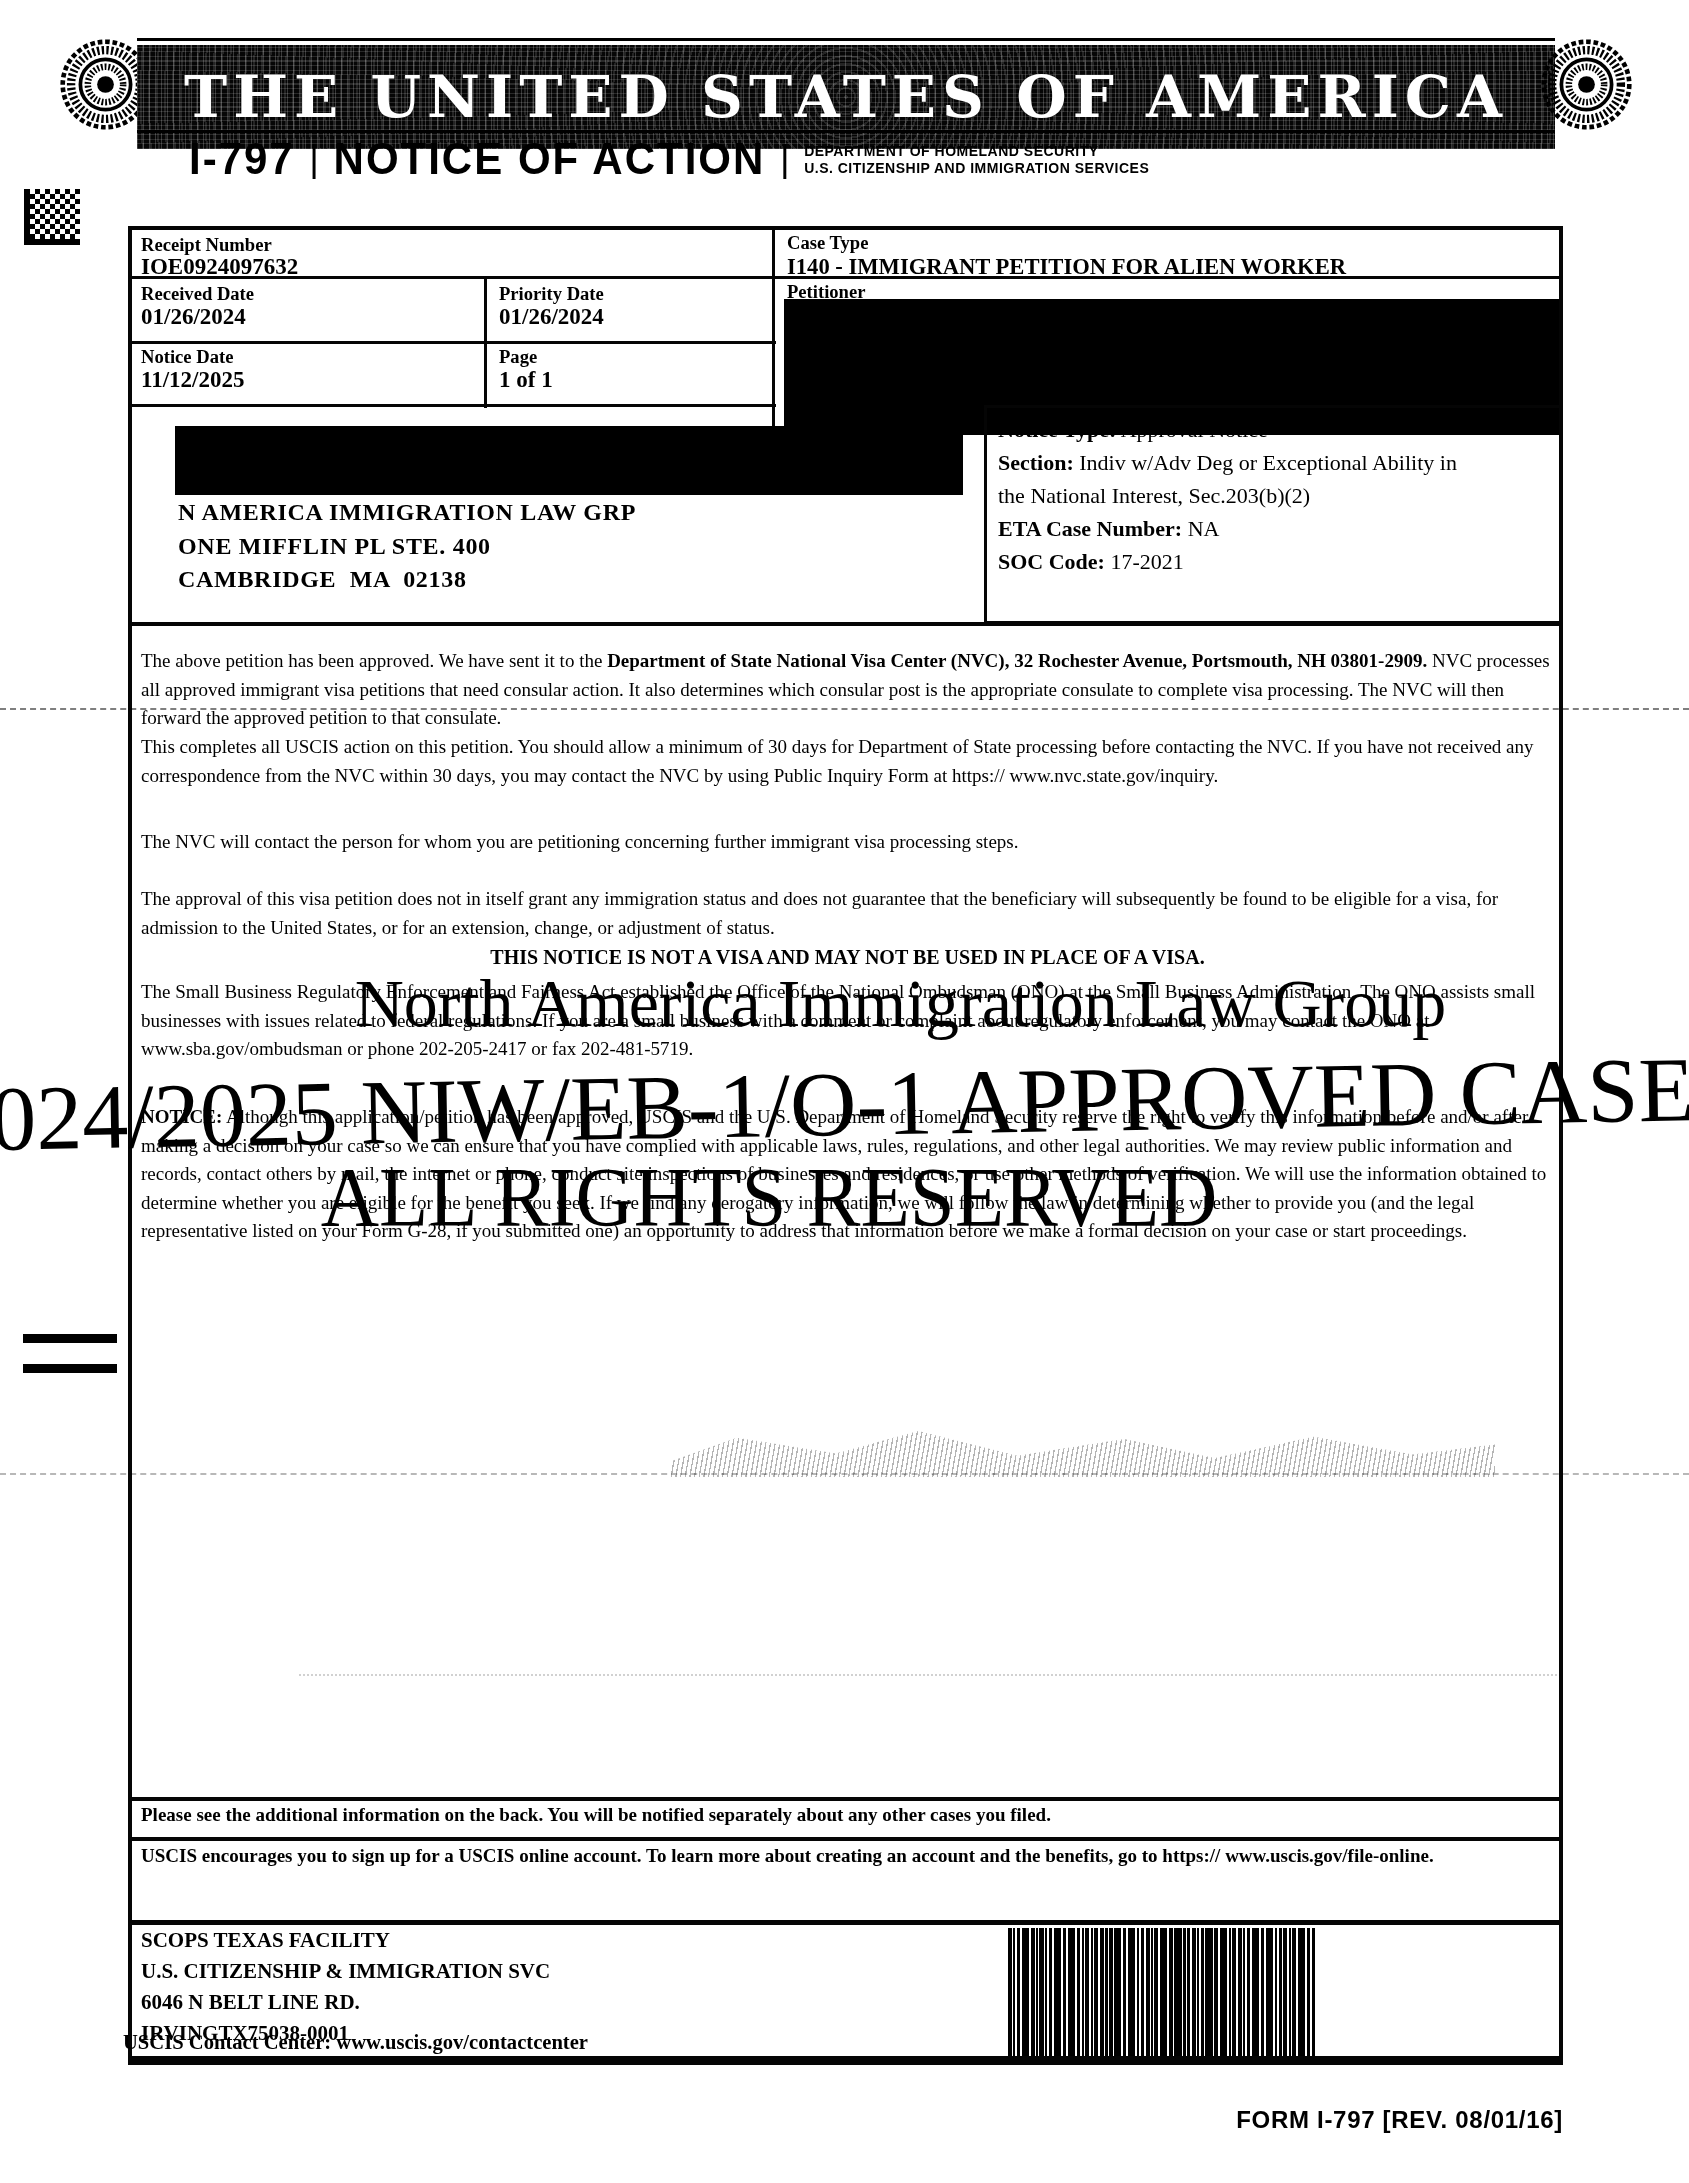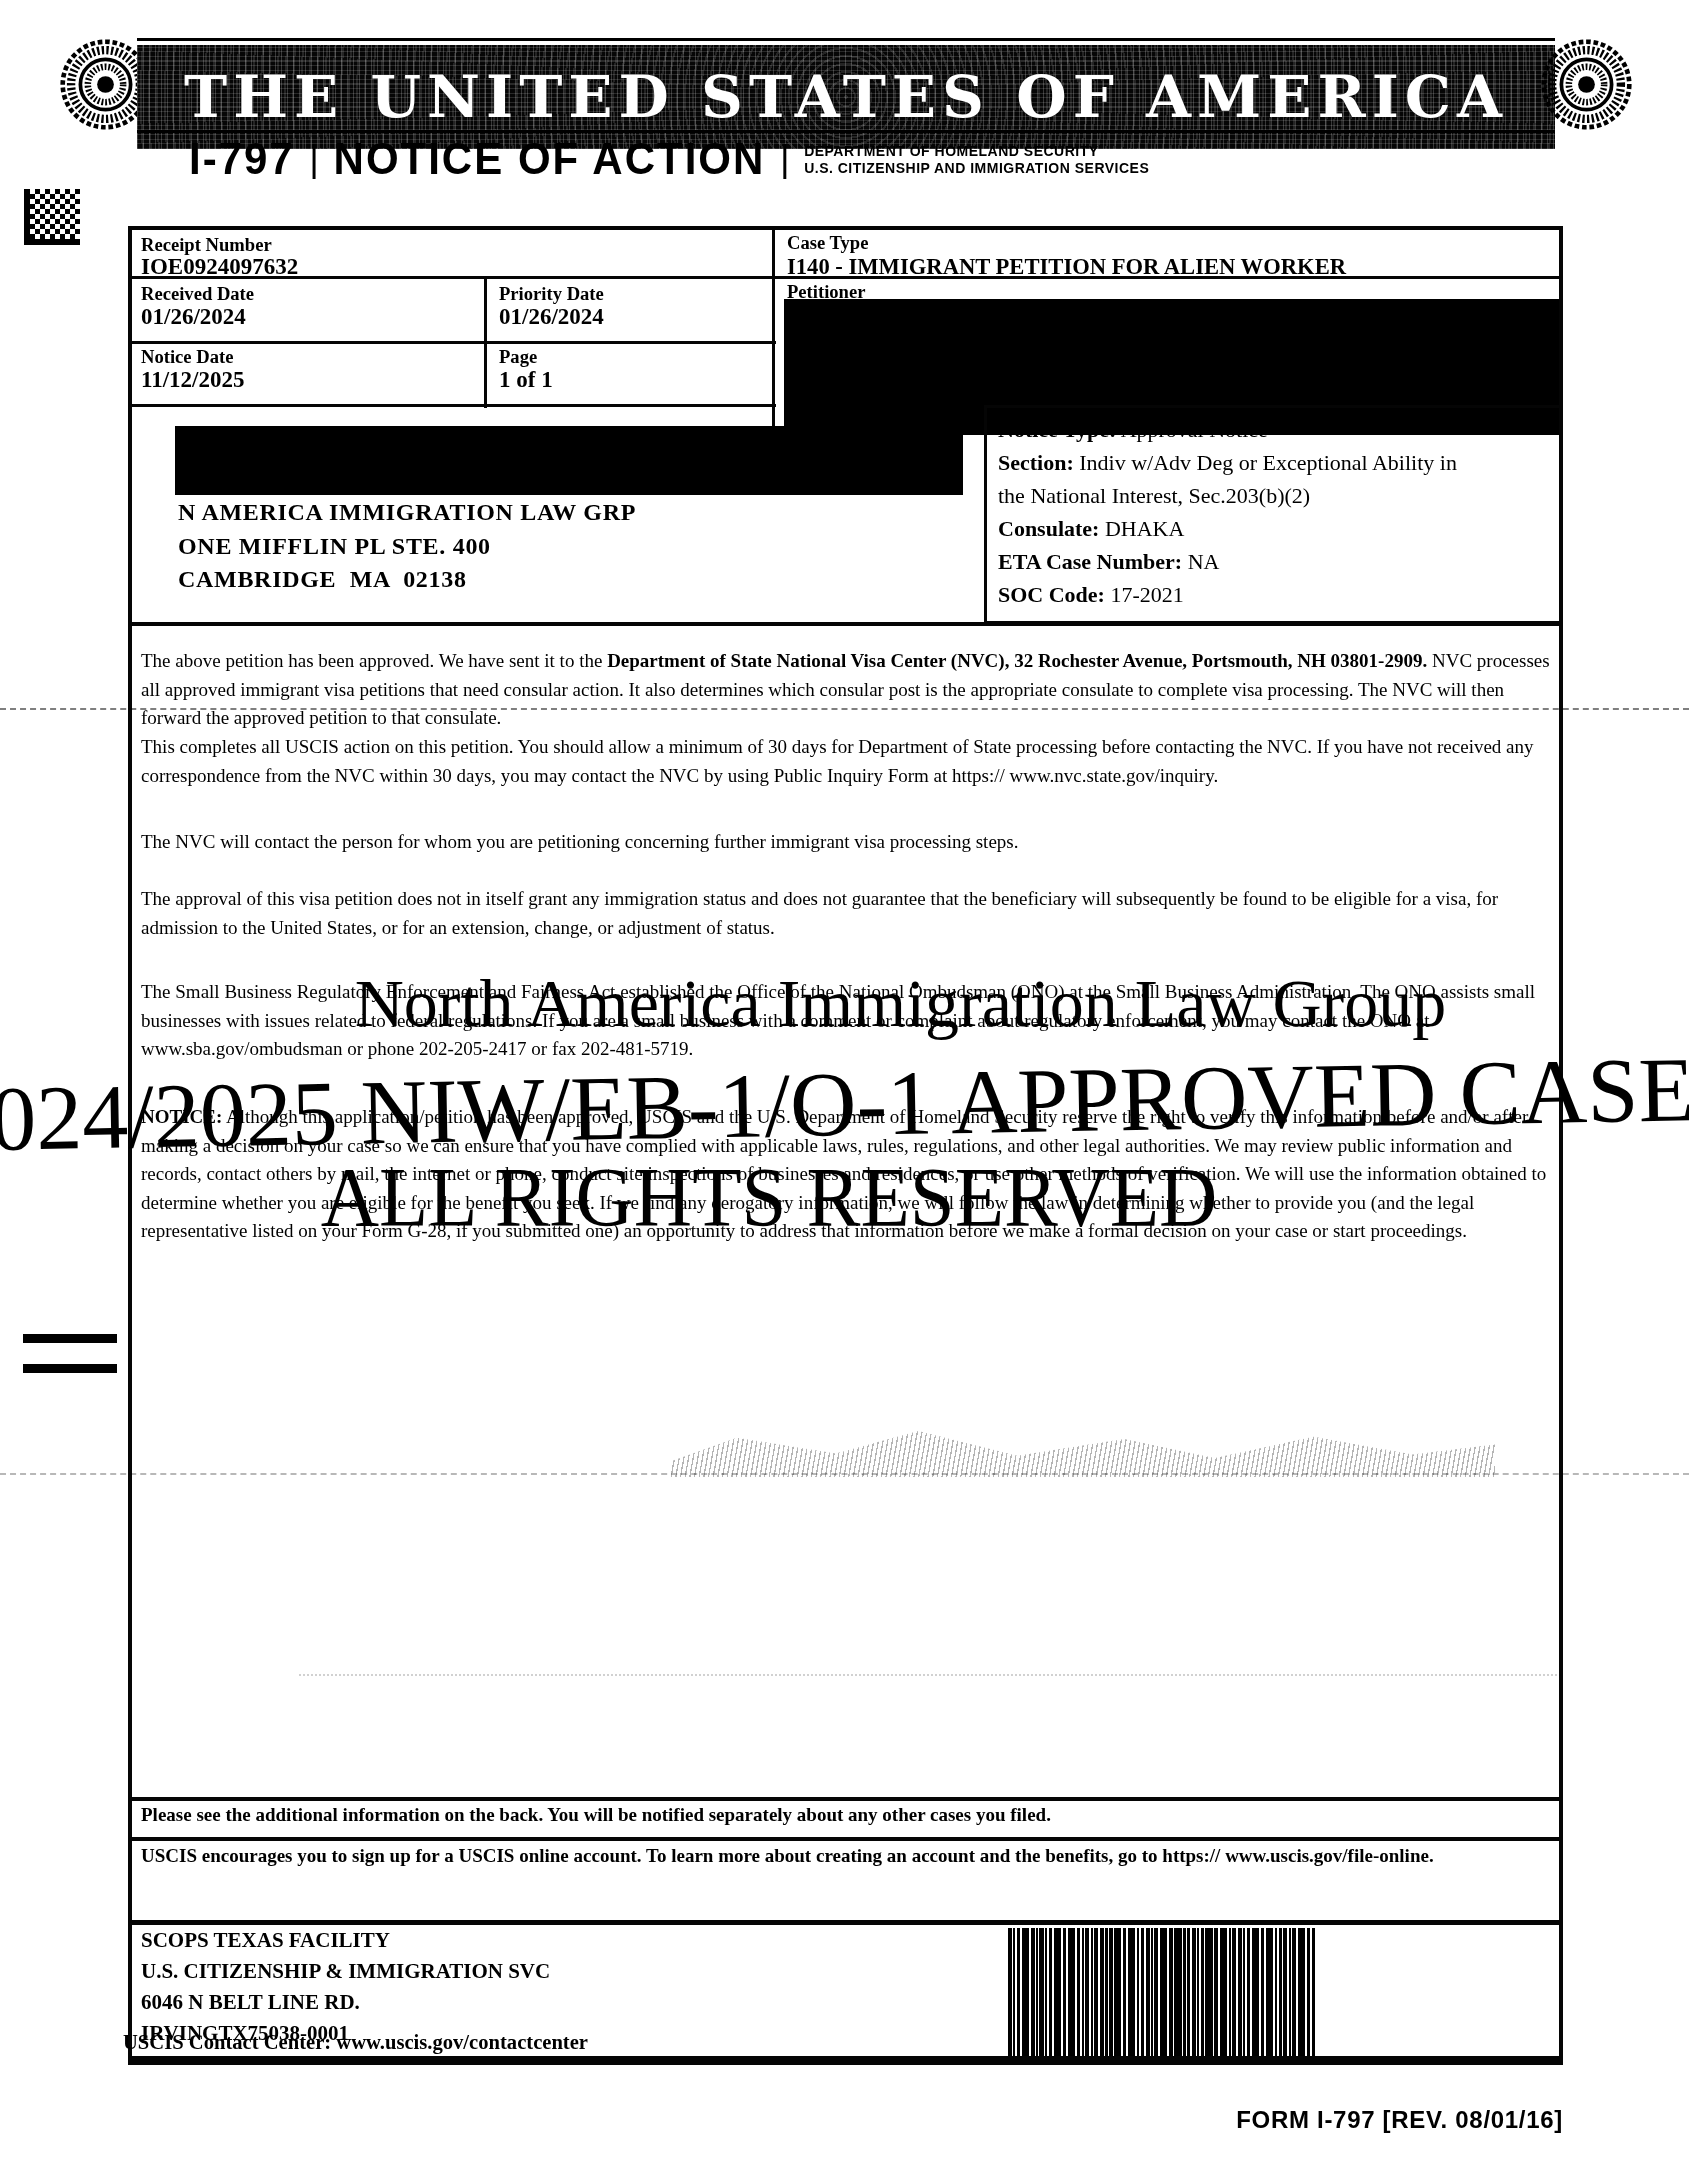--- a/index.html
+++ b/index.html
@@ -150,29 +150,29 @@
   <div class="redact" style="left:175px;top:426px;width:788px;height:69px;"></div>
 
   <div class="addr-line" style="top:499px;">N AMERICA IMMIGRATION LAW GRP</div>
   <div class="addr-line" style="top:533px;">ONE MIFFLIN PL STE. 400</div>
   <div class="addr-line" style="top:566px;">CAMBRIDGE  MA  02138</div>
 
   <div class="notice-box"></div>
   <div class="ni-text">
     <div><span class="ni-label">Notice Type:</span> <span>Approval Notice</span></div>
     <div><span class="ni-label">Section:</span> <span>Indiv w/Adv Deg or Exceptional Ability in the National Interest, Sec.203(b)(2)</span></div>
-    <div><span class="ni-label">Consulate:</span> <span>DHAKA</span></div>
     <div><span class="ni-label">ETA Case Number:</span> <span>NA</span></div>
     <div><span class="ni-label">SOC Code:</span> <span>17-2021</span></div>
   </div>
 
   <div class="para" style="top:647px;"><span>The above petition has been approved. We have sent it to the </span><b>Department of State National Visa Center (NVC), 32 Rochester Avenue, Portsmouth, NH 03801-2909.</b><span> NVC processes all approved immigrant visa petitions that need consular action. It also determines which consular post is the appropriate consulate to complete visa processing. The NVC will then forward the approved petition to that consulate.</span></div>
   <div class="para" style="top:733px;">This completes all USCIS action on this petition. You should allow a minimum of 30 days for Department of State processing before contacting the NVC. If you have not received any correspondence from the NVC within 30 days, you may contact the NVC by using Public Inquiry Form at https:// www.nvc.state.gov/inquiry.</div>
   <div class="para" style="top:828px;">The NVC will contact the person for whom you are petitioning concerning further immigrant visa processing steps.</div>
   <div class="para" style="top:885px;">The approval of this visa petition does not in itself grant any immigration status and does not guarantee that the beneficiary will subsequently be found to be eligible for a visa, for admission to the United States, or for an extension, change, or adjustment of status.</div>
+  <div class="warning" style="top:946px;">THIS NOTICE IS NOT A VISA AND MAY NOT BE USED IN PLACE OF A VISA.</div>
   <div class="para" style="top:978px;">The Small Business Regulatory Enforcement and Fairness Act established the Office of the National Ombudsman (ONO) at the Small Business Administration. The ONO assists small businesses with issues related to federal regulations. If you are a small business with a comment or complaint about regulatory enforcement, you may contact the ONO at www.sba.gov/ombudsman or phone 202-205-2417 or fax 202-481-5719.</div>
   <div class="para" style="top:1103px;"><b>NOTICE:</b><span> Although this application/petition has been approved, USCIS and the U.S. Department of Homeland Security reserve the right to verify this information before and/or after making a decision on your case so we can ensure that you have complied with applicable laws, rules, regulations, and other legal authorities. We may review public information and records, contact others by mail, the internet or phone, conduct site inspections of businesses and residences, or use other methods of verification. We will use the information obtained to determine whether you are eligible for the benefit you seek. If we find any derogatory information, we will follow the law in determining whether to provide you (and the legal representative listed on your Form G-28, if you submitted one) an opportunity to address that information before we make a formal decision on your case or start proceedings.</span></div>
 
   <div class="wm" style="left:calc(50% + 56px);transform:translateX(-50%);top:964px;font-size:68px;">North America Immigration Law Group</div>
   <div class="wm" style="left:50%;transform:translateX(-50%) rotate(-1deg);top:1051px;font-size:92px;">2024/2025 NIW/EB-1/O-1 APPROVED CASES</div>
   <div class="wm" style="left:calc(50% - 76px);transform:translateX(-50%) scaleX(.95);top:1148px;font-size:85px;">ALL RIGHTS RESERVED</div>
 
   <div class="dash-line" style="left:0;top:708px;width:1689px;"></div>
   <div class="smudge"></div>
   <div class="dash-line" style="left:0;top:1473px;width:1689px;border-top-color:rgba(0,0,0,.28);"></div>

